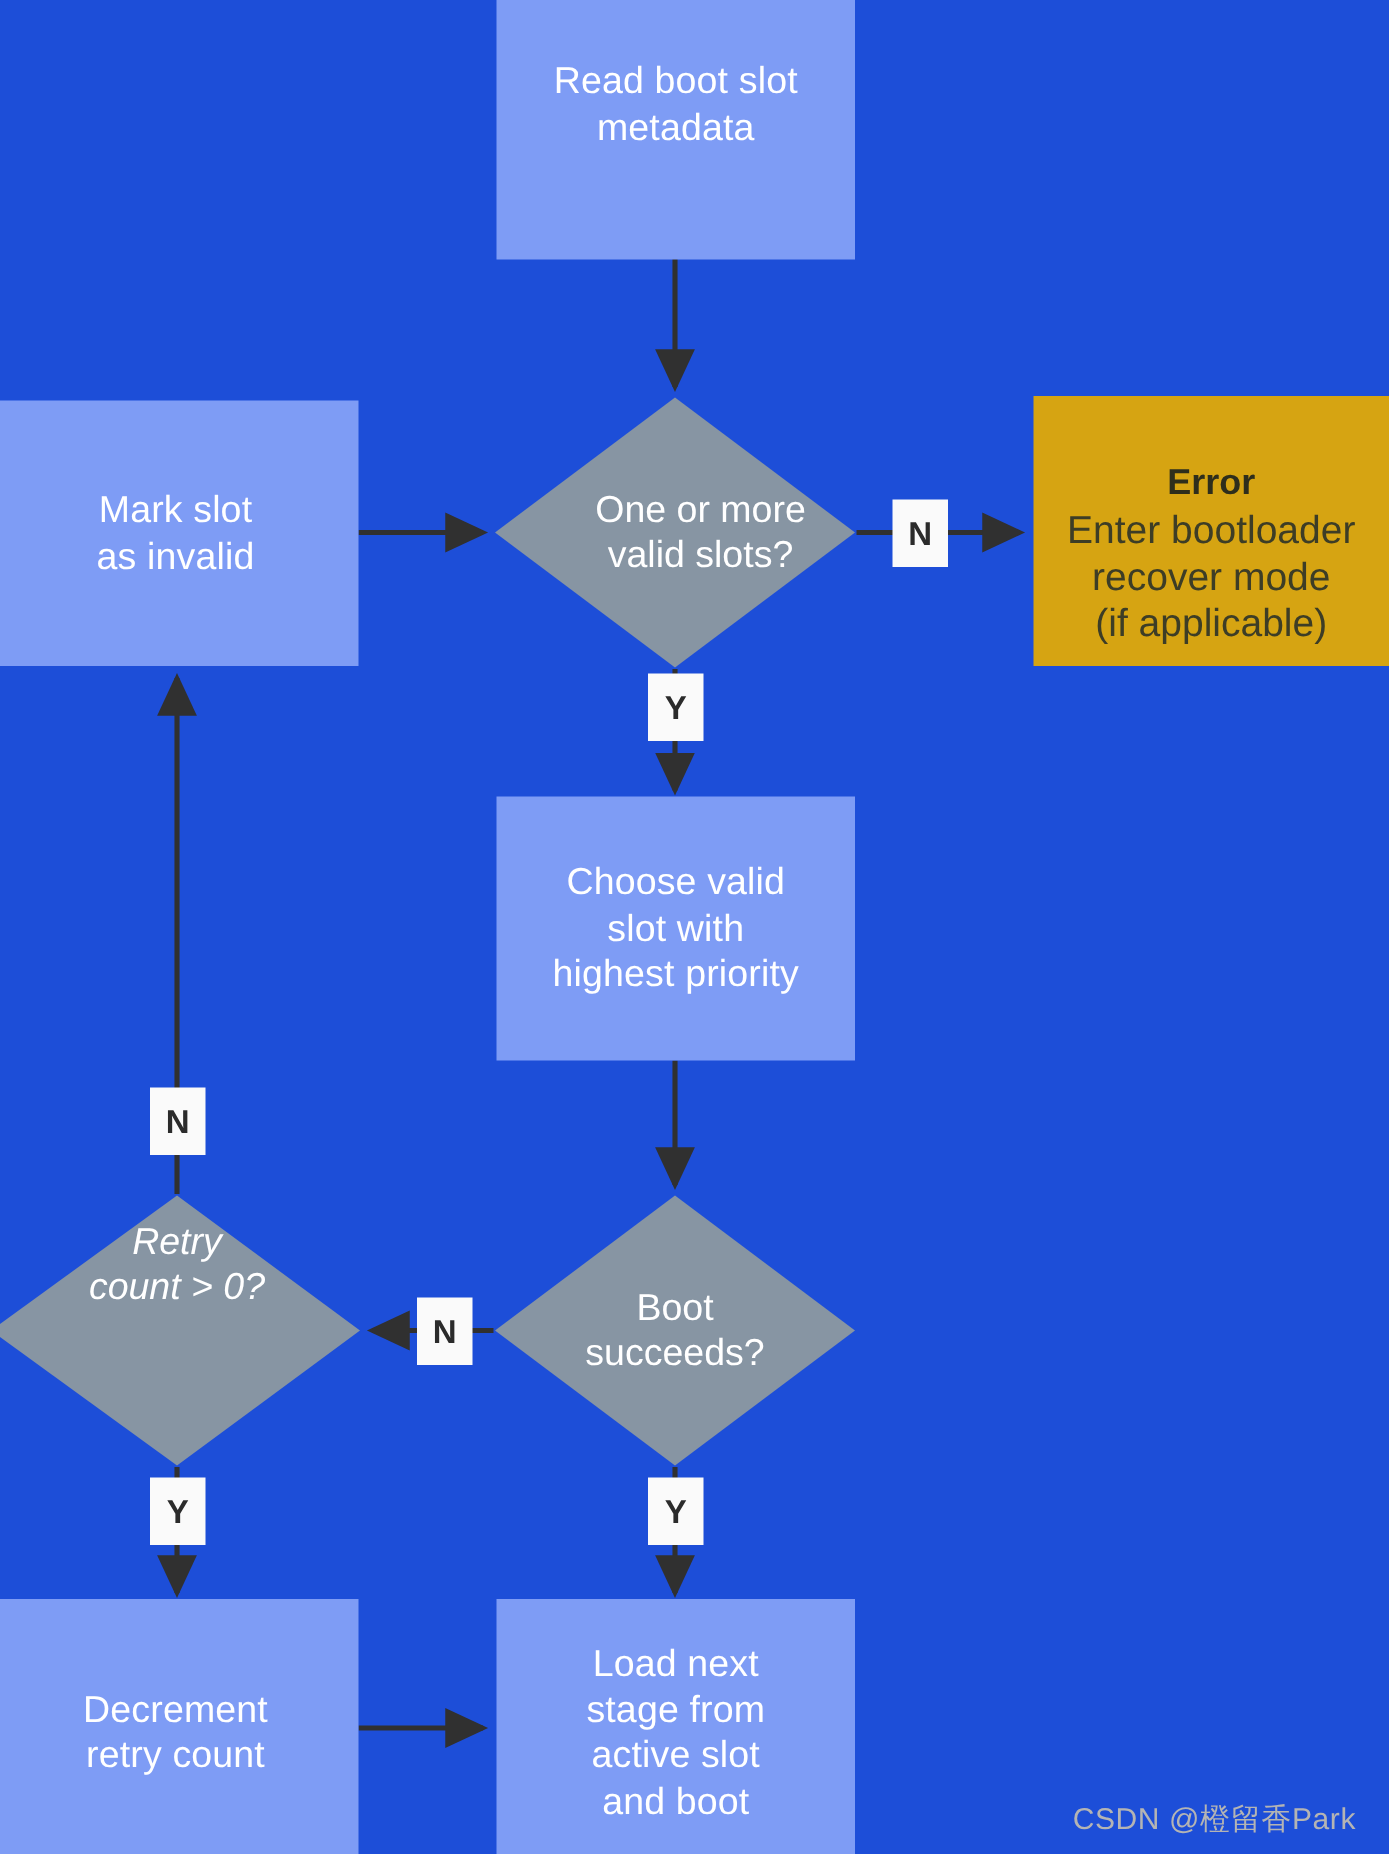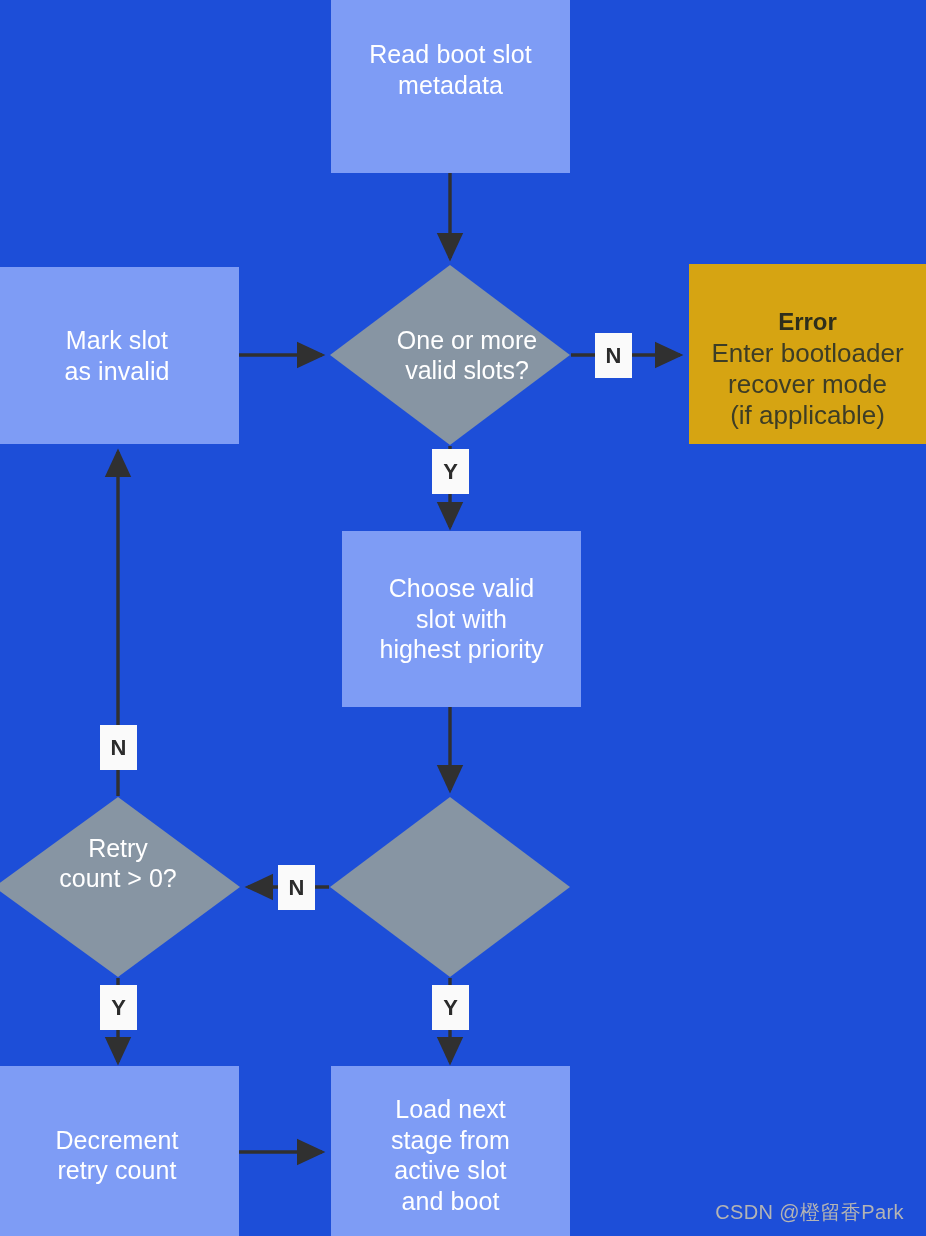--- a/index.html
+++ b/index.html
@@ -133,38 +133,41 @@
 
   <div class="node proc" style="left:-5px; top:267px; width:244px; height:177px;">
     <span>Mark slot<br>as invalid</span>
   </div>
 
   <div class="node error-box" style="left:689px; top:264px; width:237px; height:180px;">
     <span class="error-title">Error</span>
     <span class="error-body">Enter bootloader<br>recover mode<br>(if applicable)</span>
   </div>
 
-  <div class="node proc" style="left:342px; top:531px; width:239px; height:176px;">
+  <div class="node proc" style="left:331px; top:531px; width:239px; height:176px;">
     <span>Choose valid<br>slot with<br>highest priority</span>
   </div>
 
   <div class="node proc" style="left:-5px; top:1066px; width:244px; height:178px;">
     <span>Decrement<br>retry count</span>
   </div>
 
   <div class="node proc" style="left:331px; top:1066px; width:239px; height:178px;">
     <span>Load next<br>stage from<br>active slot<br>and boot</span>
   </div>
 
   <div class="dia-label" style="left:357px; top:300px; width:220px; height:110px;">
     <span>One or more<br>valid slots?</span>
   </div>
 
+  <div class="dia-label" style="left:340px; top:832px; width:220px; height:110px;">
+    <span>Boot<br>succeeds?</span>
+  </div>
 
-  <div class="dia-label" style="left:8px; top:808px; width:220px; height:110px;">
+  <div class="dia-label" style="left:8px; top:788px; width:220px; height:110px;font-style:italic;">
     <span>Retry<br>count &gt; 0?</span>
   </div>
 
   <div class="edge-label" style="left:595px; top:333px; width:37px; height:45px;">
     <span>N</span>
   </div>
 
   <div class="edge-label" style="left:432px; top:449px; width:37px; height:45px;">
     <span>Y</span>
   </div>

